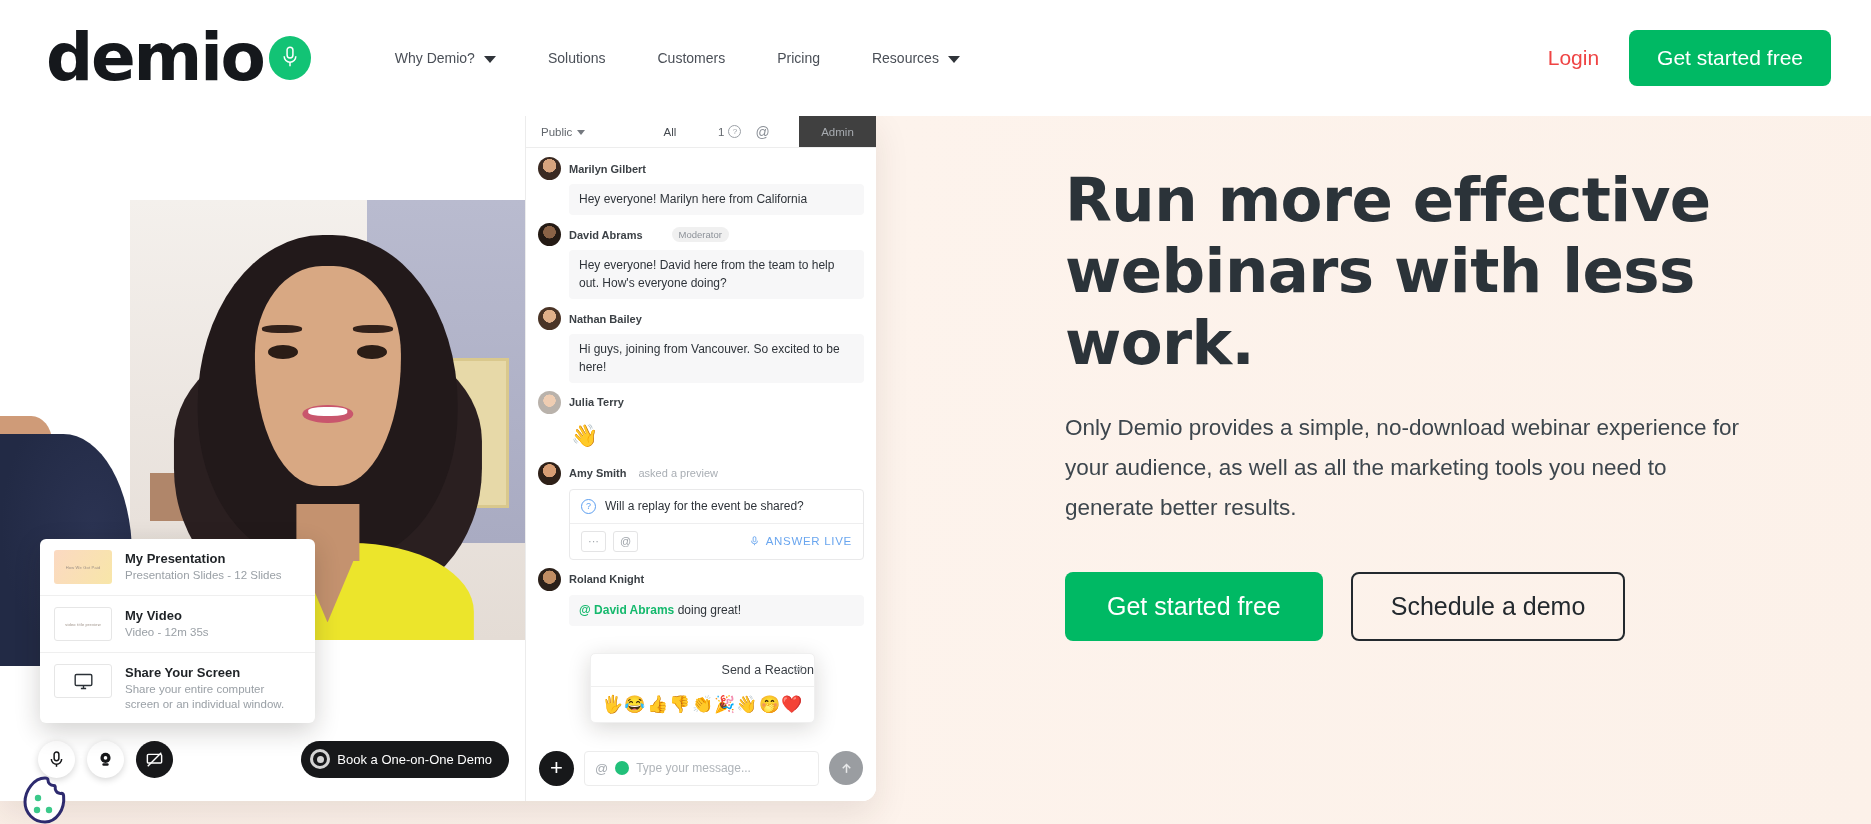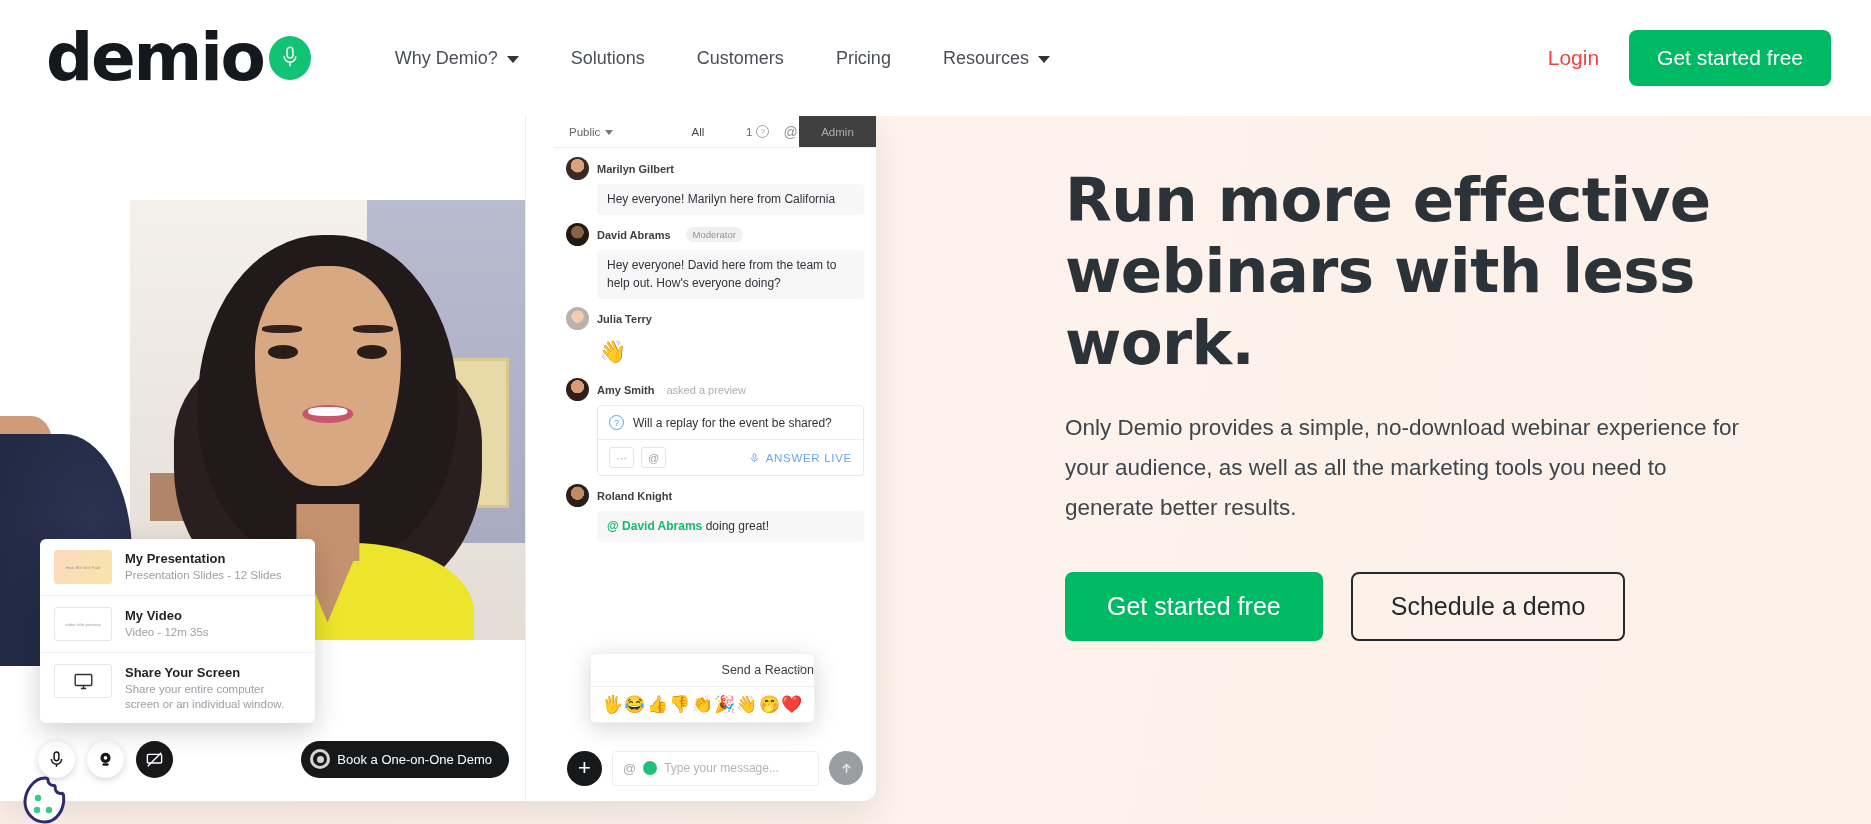--- a/index.html
+++ b/index.html
@@ -30,21 +30,21 @@
   .logo-mark {
     width: 42px; height: 44px; margin-left: 5px;
     background: #12C375; border-radius: 21px / 22px;
     display: flex; align-items: center; justify-content: center;
   }
   .logo-mark svg { width: 20px; height: 26px; }
 
   .main-nav { display: flex; align-items: center; gap: 0; height: 100%; }
   .nav-item {
     display: flex; align-items: center; gap: 9px;
-    font-size: 18px; color: #4a4f57;
+    font-size: 14px; color: #4a4f57;
     padding: 0 26px; height: 100%;
     cursor: pointer; white-space: nowrap;
   }
   .caret { display:inline-block; width: 0; height: 0;
     border-left: 6px solid transparent; border-right: 6px solid transparent;
     border-top: 7px solid #30343a; margin-top: 3px; }
 
   .header-right {
     margin-left: auto; display: flex; align-items: center;
     gap: 0; padding-right: 40px;
@@ -184,21 +184,21 @@
 
   
   .cookie-badge {
     position:absolute; left:17px; bottom:-6px; width:56px; height:56px; z-index: 30;
   }
 
   
   .chat-panel {
     position:absolute; left:525px; top:0; width:351px; height:685px;
     background:#fff; border-left:1px solid #ececec;
-    display:flex; flex-direction:column;padding-left:28px;
+    display:flex; flex-direction:column;
   }
   .chat-head {
     height:32px; display:flex; align-items:center;
     border-bottom:1px solid #ededed; flex:none; font-size:11.5px; color:#61666c;
   }
   .ch-public { display:flex; align-items:center; gap:5px; padding-left:15px; width:96px; cursor:pointer; }
   .ch-caret { width:0;height:0;border-left:4px solid transparent;border-right:4px solid transparent;
     border-top:5px solid #75797f; margin-top:2px; }
   .ch-all { width:96px; text-align:center; cursor:pointer; color:#44494f; }
   .ch-q { display:flex; align-items:center; gap:4px; cursor:pointer; }
@@ -215,21 +215,21 @@
     background:#c7b9ae; overflow:hidden; position:relative; }
   .avatar.a1 { background: radial-gradient(circle at 50% 38%, #d7a47e 0 36%, #3a2a22 38% 100%); }
   .avatar.a2 { background: radial-gradient(circle at 50% 40%, #8a6246 0 34%, #241a14 36% 100%); }
   .avatar.a3 { background: radial-gradient(circle at 50% 40%, #e0b08a 0 35%, #4a3426 37% 100%); }
   .avatar.a4 { background: radial-gradient(circle at 50% 42%, #efcdb2 0 34%, #b9b2ab 36% 100%); }
   .avatar.a5 { background: radial-gradient(circle at 50% 38%, #d79d74 0 35%, #2e2018 37% 100%); }
   .avatar.a6 { background: radial-gradient(circle at 50% 40%, #c08d63 0 36%, #2b2019 38% 100%); }
   .msg-name { font-size:11px; color:#3c4146; font-weight:700; }
   .msg-suffix { font-size:11px; color:#a9aeb4; font-weight:400; margin-left:4px; }
   .badge-mod { font-size:9.5px; color:#8d9299; background:#f0f0f0;
-    padding:2px 7px; border-radius:10px; margin-left:7px; }
+    padding:2px 7px; border-radius:10px; margin-left:21px; }
   .bubble { margin-left:31px; background:#f7f7f8; border-radius:4px;
     padding:7px 10px; font-size:12px; color:#2f343a; line-height:1.45; }
   .bubble.emoji { background:transparent; padding:2px 0 2px 2px; font-size:22px; }
   .mention { color:#15b96d; font-weight:600; }
 
   .qcard { margin-left:31px; border:1px solid #e9e9ea; border-radius:4px; background:#fff; }
   .qcard-top { display:flex; align-items:center; gap:9px; padding:9px 11px;
      border-bottom:1px solid #eeeeef; font-size:12px; color:#2f343a; }
   .q-ring { width:15px;height:15px;border-radius:50%;border:1.3px solid #5b9ef0;
      color:#5b9ef0; font-size:9px; display:flex; align-items:center; justify-content:center; flex:none; }
@@ -457,20 +457,27 @@
 
         <div class="msg">
           <div class="msg-head">
             <div class="avatar a2"></div>
             <span class="msg-name">David Abrams</span>
             <span class="badge-mod">Moderator</span>
           </div>
           <div class="bubble">Hey everyone! David here from the team to help out. How's everyone doing?</div>
         </div>
 
+        <div class="msg">
+          <div class="msg-head">
+            <div class="avatar a3"></div>
+            <span class="msg-name">Nathan Bailey</span>
+          </div>
+          <div class="bubble">Hi guys, joining from Vancouver. So excited to be here!</div>
+        </div>
 
         <div class="msg">
           <div class="msg-head">
             <div class="avatar a4"></div>
             <span class="msg-name">Julia Terry</span>
           </div>
           <div class="bubble emoji">👋</div>
         </div>
 
         <div class="msg">

